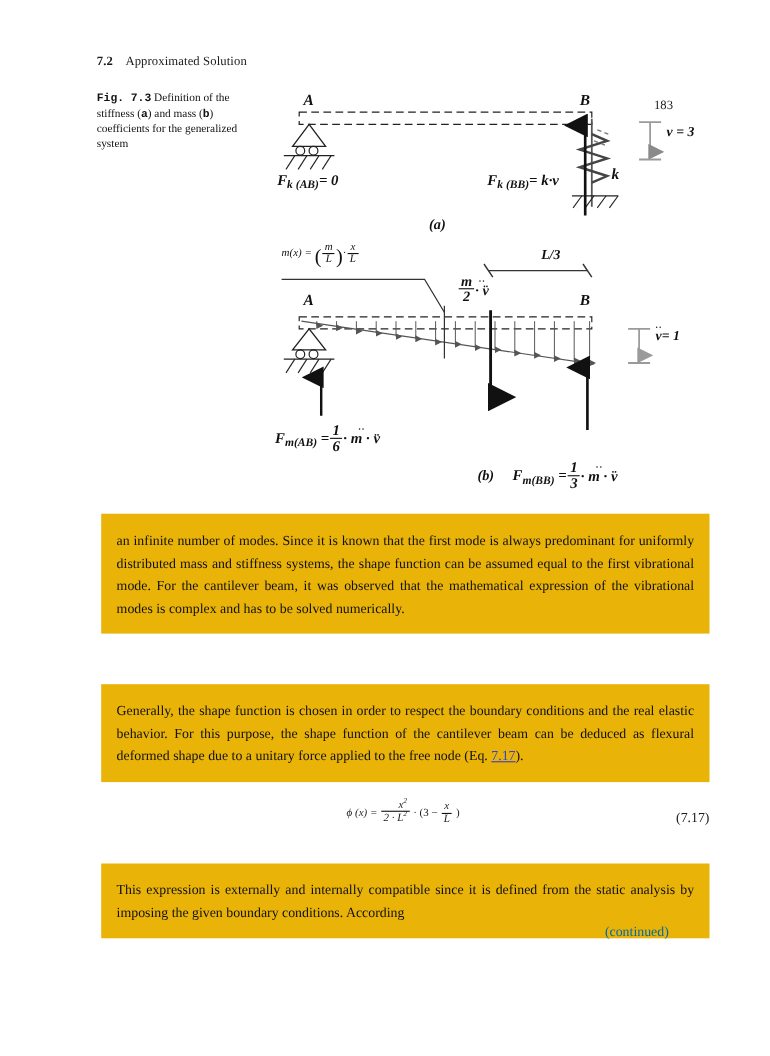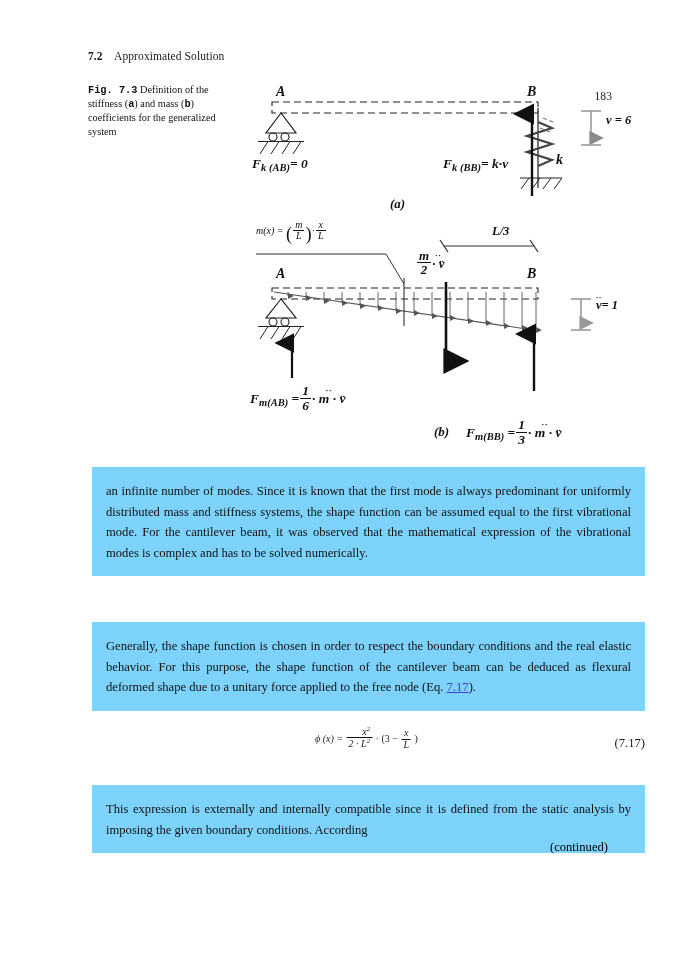--- a/index.html
+++ b/index.html
@@ -104,21 +104,21 @@
     font-style: italic;
     font-size: 13px;
     color: #111;
   }
 
   
   .grayblock {
     position: absolute;
     left: 92px;
     width: 553px;
-    background: #7dd3fc;
+    background: #eab308;
     box-sizing: border-box;
     padding: 14px 14px 13px 14px;
     font-size: 12.6px;
     line-height: 20.5px;
     text-align: justify;
     color: #111;
   }
   .grayblock p { margin: 0; }
   .eqlink { color: #3b40cf; }
 
@@ -145,21 +145,21 @@
     top: 18px;
     font-size: 12.6px;
   }
   .sup { font-size: .68em; vertical-align: .62em; font-style: italic; }
 
   .continued {
     position: absolute;
     right: 92px;
     top: 840px;
     font-size: 12.6px;
-    color: #000000;
+    color: #0369a1;
   }
 </style>
 </head>
 <body>
 
 <div class="runhead">
   <span class="sec-num">7.2</span>
   <span class="sec-title">Approximated Solution</span>
   <span class="folio">183</span>
 </div>
@@ -222,21 +222,21 @@
   <div class="mlabel bi" style="left:8px; top:78px; font-size:13.5px;">
     <span>F</span><span style="font-size:.78em; vertical-align:-.28em;">k (AB)</span><span>= 0</span>
   </div>
 
   <div class="mlabel bi" style="left:199px; top:78px; font-size:13.5px;">
     <span>F</span><span style="font-size:.78em; vertical-align:-.28em;">k (BB)</span><span>= k·v</span>
   </div>
 
   <div class="mlabel bi" style="left:312px; top:74px; font-size:14px;">k</div>
 
-  <div class="mlabel bi" style="left:362px; top:35px; font-size:12.5px;">v = 6</div>
+  <div class="mlabel bi" style="left:362px; top:35px; font-size:12.5px;">v = 3</div>
 
   <div class="panel-letter" style="left:146px; top:118px;">(a)</div>
 
   <div style="position:absolute; left:0; top:148px; width:400px; height:220px;">
 
     <svg width="400" height="220" viewBox="0 0 400 220">
       <defs>
         <marker id="arrUpB" markerWidth="9" markerHeight="9" refX="4.5" refY="8" orient="auto">
           <path d="M4.5,0 L9,9 L0,9 Z" fill="#111"></path>
         </marker>

